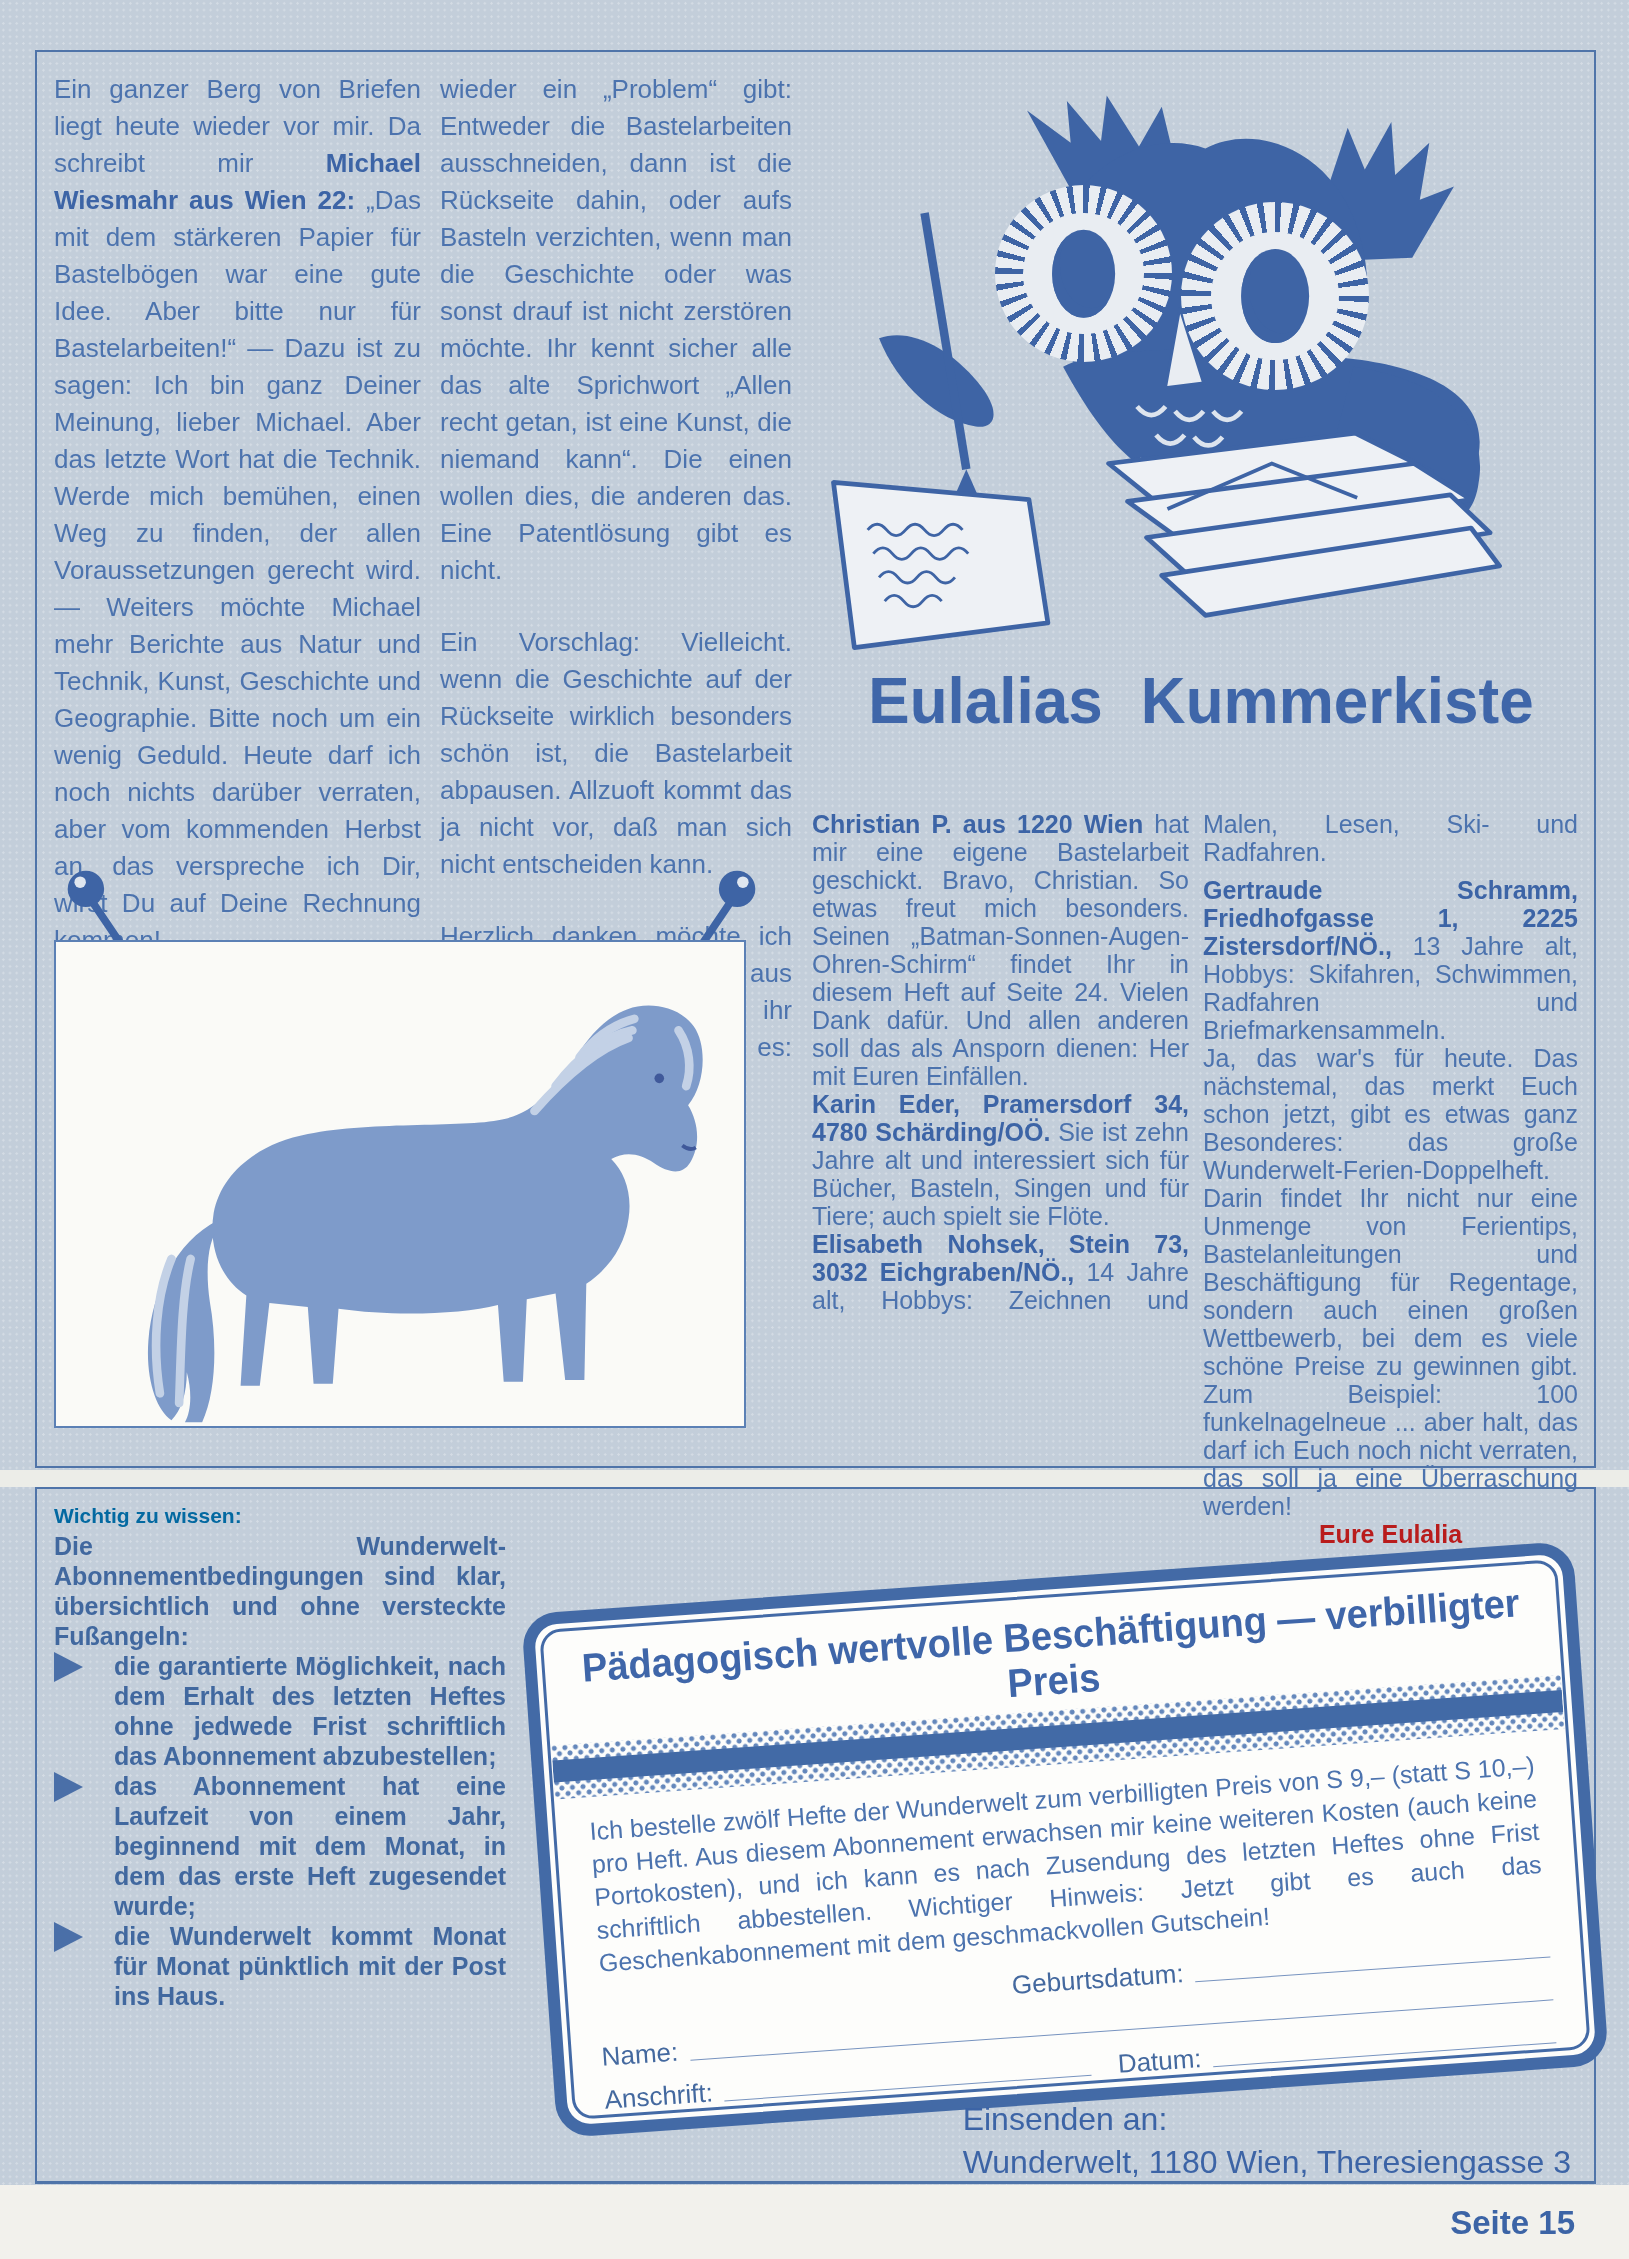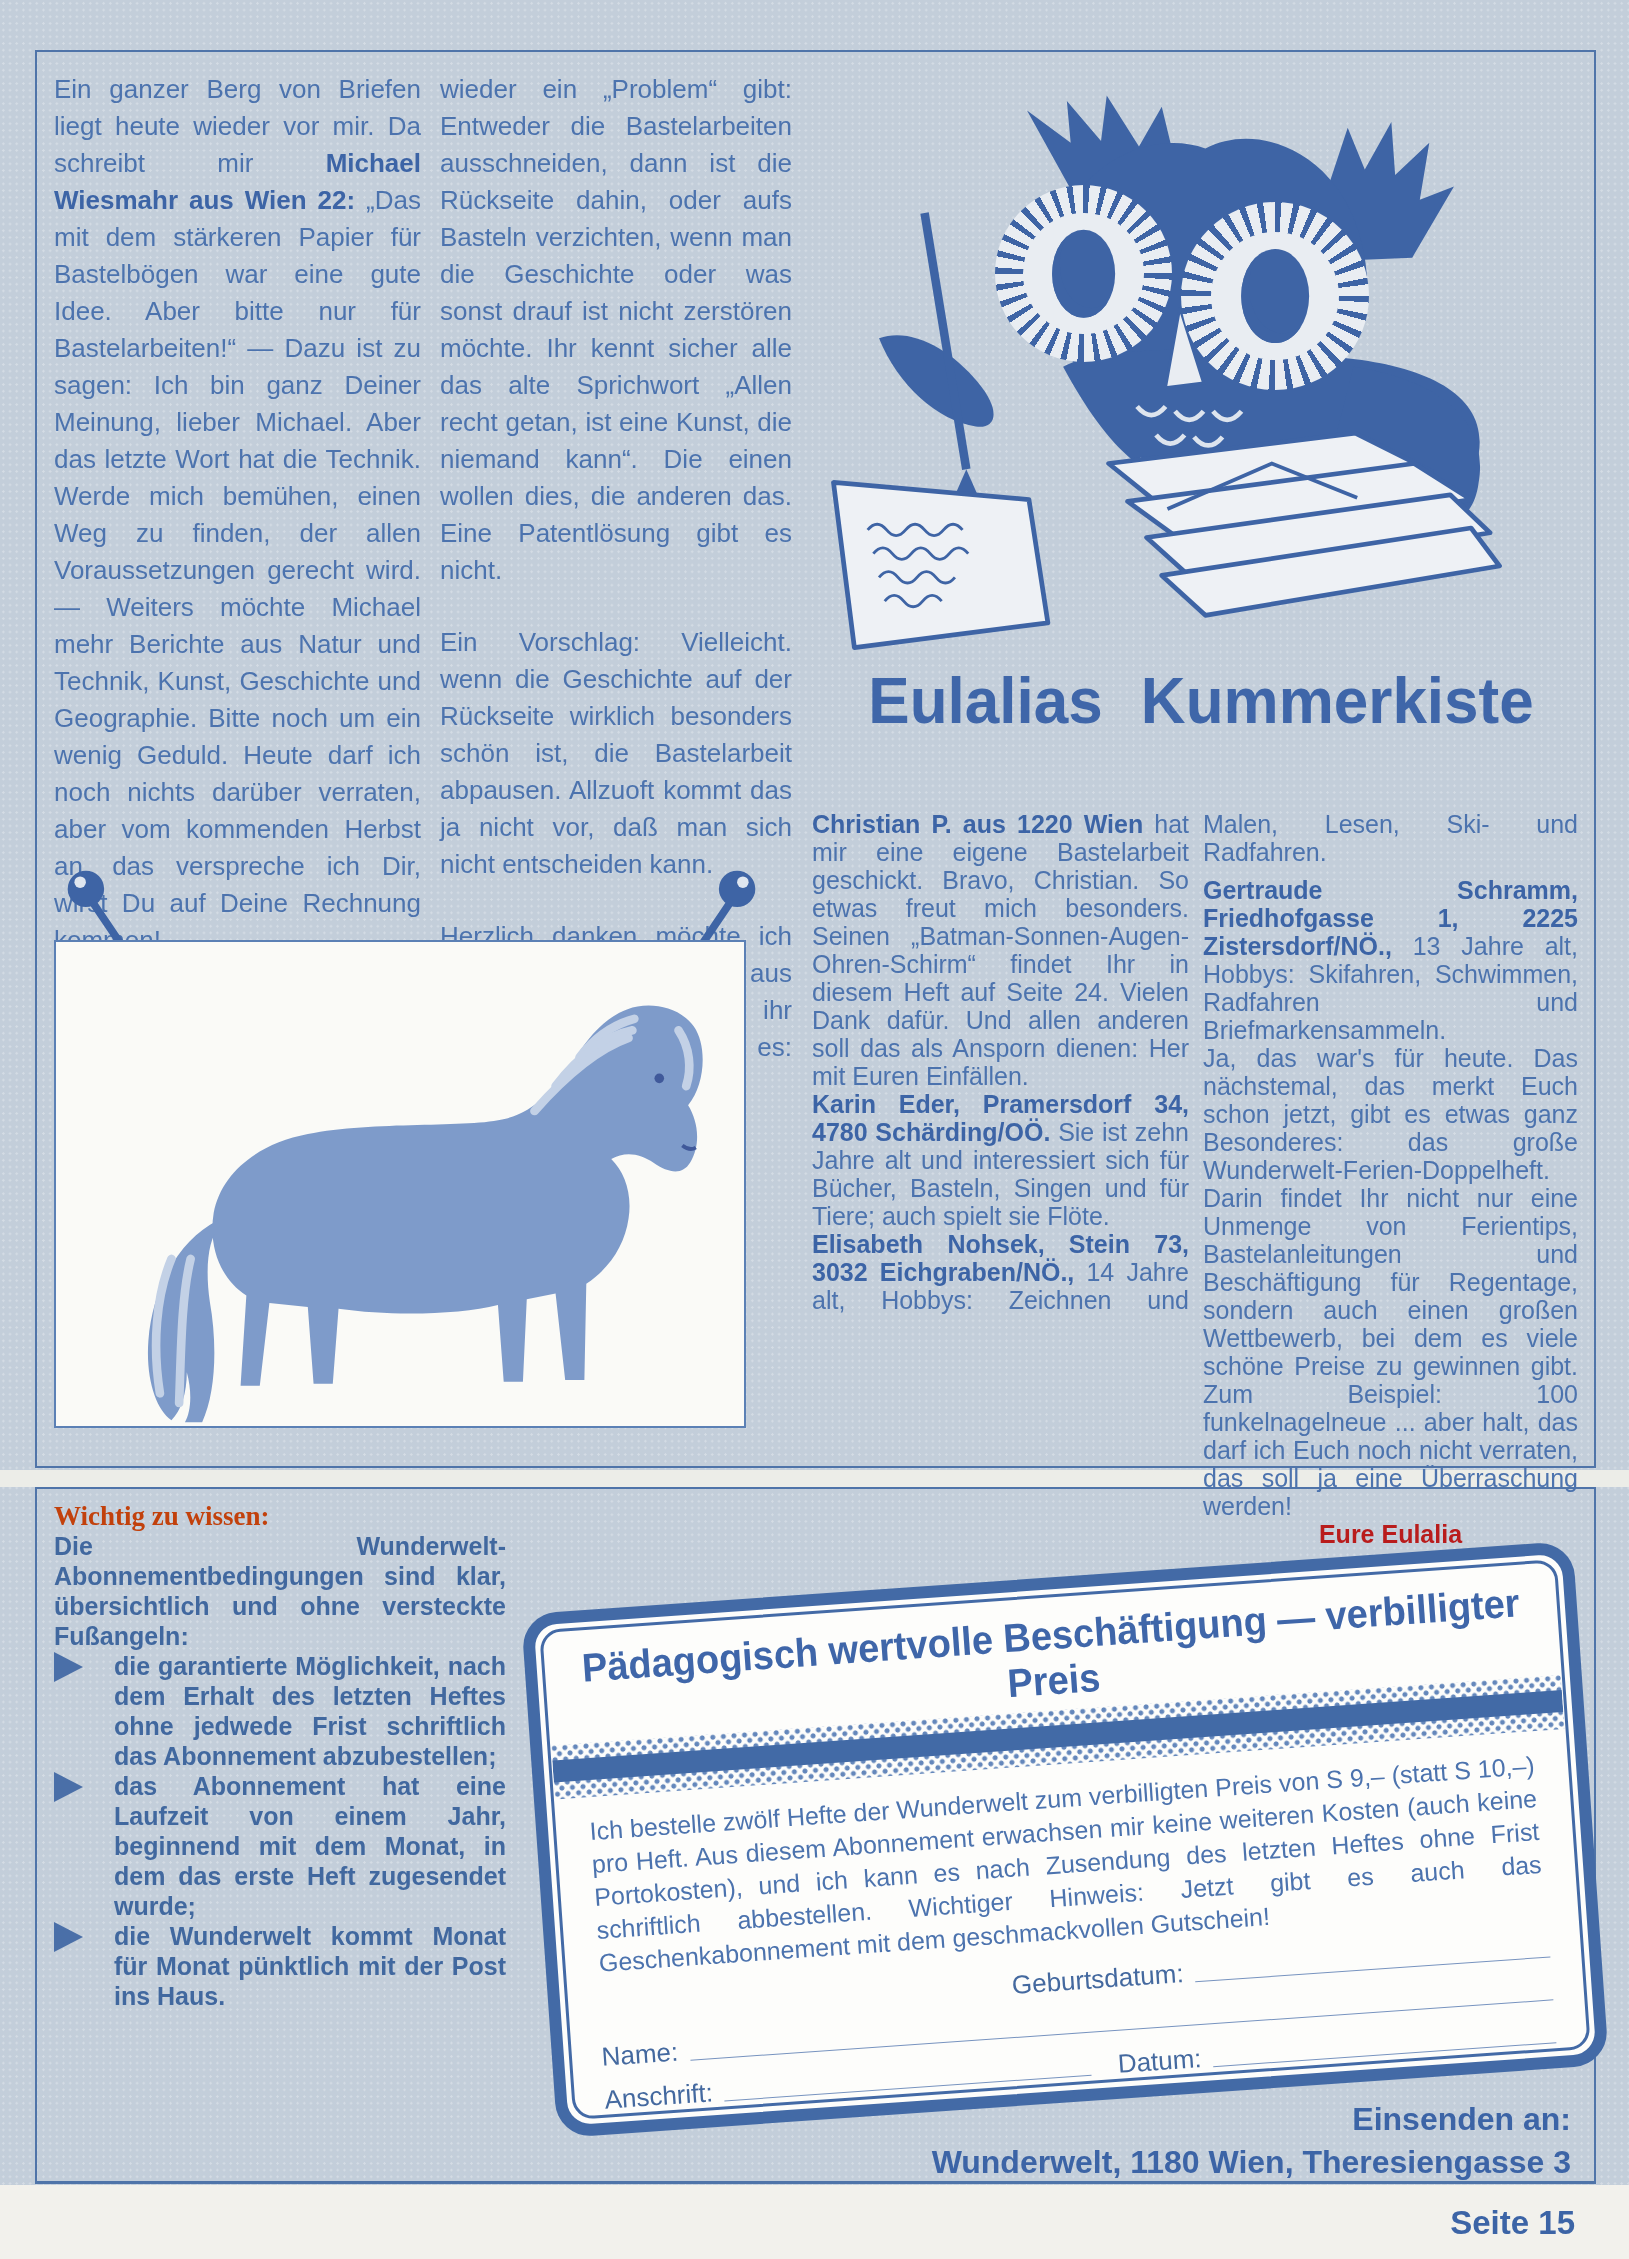--- a/index.html
+++ b/index.html
@@ -54,21 +54,21 @@
     background:#fafaf7;border:2.9px solid #5b80b5;}
   .photo svg{width:100%;height:100%;display:block;}
   .pin{position:absolute;width:102px;height:117px;}
   .pin svg{width:100%;height:100%;display:block;}
   .pin-left{left:56px;top:863px;}
   .pin-right{left:665px;top:863px;transform:scaleX(-1);}
 
   
   .info{position:absolute;left:54px;top:1501px;width:452px;font-weight:700;
     color:#41689f;font-size:25px;line-height:30px;text-align:justify;}
-  .info h3{margin:0;font-size:27px;color:#c2410c;font-family:Liberation Serif, serif;}
+  .info h3{margin:0;font-size:21px;color:#0369a1;}
   .info p{margin:0;}
   .info ul{list-style:none;margin:0;padding:0;}
   .info li{position:relative;padding-left:60px;}
   .info li::before{content:"";position:absolute;left:0;top:1px;width:0;height:0;
     border-top:15.4px solid transparent;border-bottom:15.4px solid transparent;
     border-left:29px solid #4a6fa8;}
 
   
   .coupon{position:absolute;left:538px;top:1577px;width:1030px;height:501px;
     background:#fdfdfb;border:12.5px solid #436aa6;border-radius:35px;transform:rotate(-4deg);}
@@ -81,21 +81,21 @@
       linear-gradient(to bottom,transparent 15.4px,#426aa6 15.4px,#426aa6 37px,transparent 37px),
       radial-gradient(circle at 2.9px 2.9px,#6487bb 2.1px,transparent 2.9px),
       radial-gradient(circle at 7.7px 8.6px,#6487bb 2.1px,transparent 2.9px);
     background-size:100% 100%,10.6px 11.5px,10.6px 11.5px;}
   .coupon-body{margin:17.3px 3.8px 0;font-size:25px;line-height:33px;color:var(--text);text-align:justify;}
   .crows{margin-top:7.7px;font-size:26px;color:#44699f;}
   .crow{display:flex;align-items:flex-end;height:43px;}
   .wline{border-bottom:1.9px solid #7793bf;margin:0 1.9px 6.7px 11.5px;}
   .clabel{white-space:nowrap;}
 
-  .sendto{position:absolute;right:58px;top:2098px;text-align:right;font-weight:700;
+  .sendto{position:absolute;right:58px;top:2098px;text-align:left;font-weight:400;
     color:#3c64a6;font-size:32px;line-height:43px;}
   .pageno{position:absolute;right:54px;top:2204px;font-weight:700;font-size:33px;color:#3c64a6;}
 </style>
 </head>
 <body>
 
 <div class="canvas">
   <div class="tint-area"></div>
   <div class="gap-band"></div>
   <div class="frame frame-top"></div>

